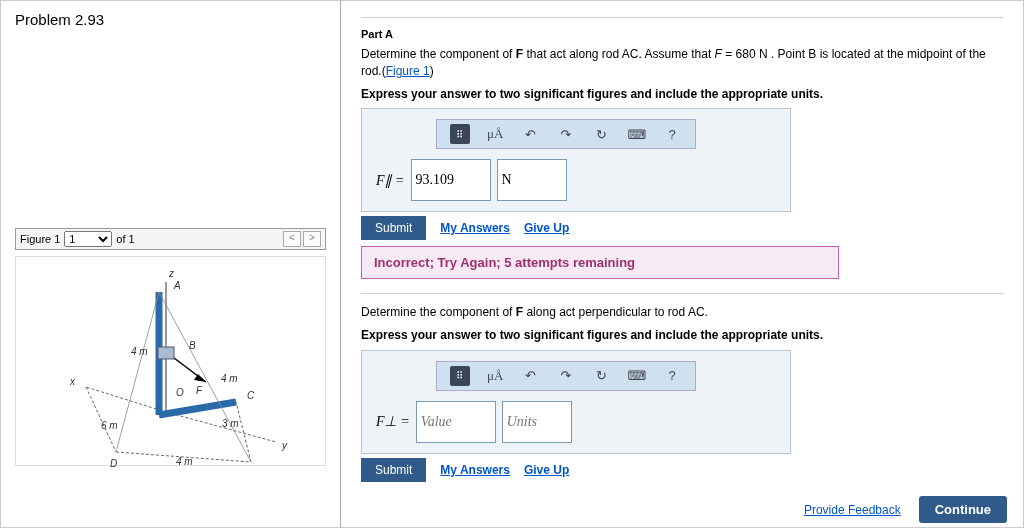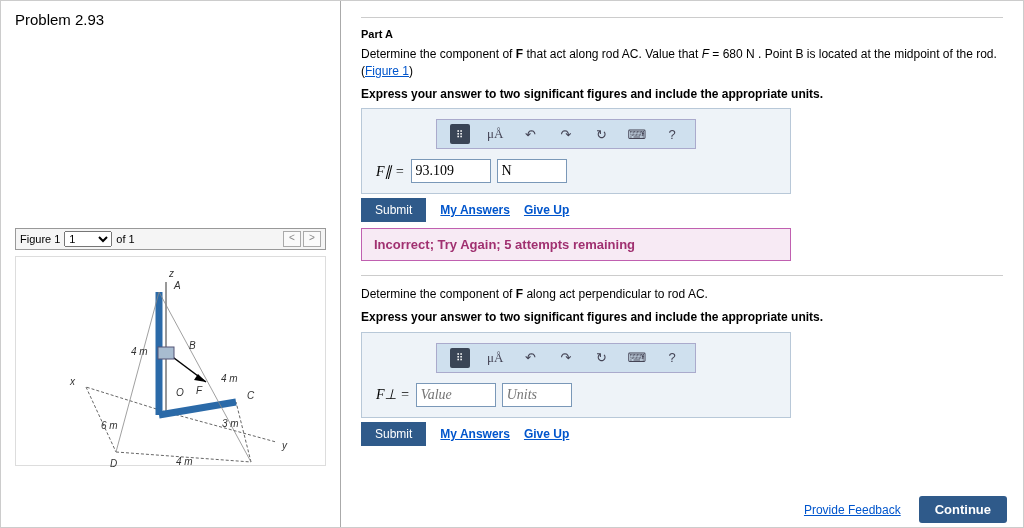--- a/index.html
+++ b/index.html
@@ -21,27 +21,27 @@
   .desc { font-size: 12px; line-height: 1.4; margin-bottom: 6px; }
   .link { color: #0055cc; text-decoration: underline; cursor: pointer; }
   .bold { font-weight: bold; }
   .answer-block { border: 1px solid #b8c8d8; background: #eef3f8; padding: 10px 14px 10px 14px; margin-bottom: 4px; width: 430px; }
   .toolbar { display: flex; align-items: center; gap: 10px; background: #cfe0ee; border: 1px solid #aac; padding: 4px 10px; margin: 0 auto 10px 60px; width: 260px; justify-content: space-around; }
   .tool-btn { width: 20px; height: 20px; display: flex; align-items: center; justify-content: center; font-size: 13px; color: #445; cursor: pointer; }
   .tool-btn.dark { background: #3a4556; border-radius: 2px; color: #fff; font-size: 10px; }
   .tool-btn.ua { font-family: 'Times New Roman', serif; }
   .input-row { display: flex; align-items: center; gap: 6px; }
   .input-row .prefix { font-family: 'Times New Roman', serif; font-style: italic; font-size: 14px; }
-  .input-row input { height: 24px; font-size: 14px; padding: 2px 4px; border: 1px solid #7a98b8; font-family: 'Times New Roman', serif; }
+  .input-row input { height: 24px; font-size: 14px; padding: 20px 4px; border: 1px solid #7a98b8; font-family: 'Times New Roman', serif; }
   .val-input { width: 80px; }
   .unit-input { width: 70px; }
   .placeholder-style { color: #888; font-style: italic; font-size: 15px; }
   .submit-row { display: flex; align-items: center; gap: 14px; margin-top: 4px; }
   .submit-btn { background: #2f5a8a; color: #fff; border: none; padding: 5px 14px; font-size: 12px; font-weight: normal; cursor: pointer; }
-  .feedback-box { border: 1px solid #c060b0; background: #f7eaf4; color: #a03070; padding: 8px 12px; margin-top: 6px; width: 430px; font-weight: bold; font-size: 13px; }
+  .feedback-box { border: 1px solid #c060b0; background: #f7eaf4; color: #a03070; padding: 8px 12px; margin-top: 6px; width: 478px; font-weight: bold; font-size: 13px; }
   .bottom-bar { position: absolute; bottom: 4px; right: 16px; display: flex; align-items: center; gap: 18px; }
   .continue-btn { background: #2f5a8a; color: #fff; border: none; padding: 6px 16px; font-size: 13px; font-weight: bold; border-radius: 3px; cursor: pointer; }
 </style>
 </head>
 <body>
 
 <div class="wrapper">
   <div class="left-col">
     <div class="prob-title">Problem 2.93</div>
 
@@ -85,21 +85,21 @@
         <text x="130" y="198">4 m</text>
         <text x="55" y="162">6 m</text>
       </svg>
     </div>
   </div>
 
   <div class="right-col">
     <hr class="thin">
     <div class="part-title">Part A</div>
     <div class="desc">
-      <span>Determine the component of </span><b>F</b><span> that act along rod AC. Value that </span><i>F</i><span> = 680 </span><span>N</span><span> . Point B is located at the midpoint of the rod.(</span><span class="link">Figure 1</span><span>)</span>
+      <span>Determine the component of </span><b>F</b><span> that act along rod AC. Assume that </span><i>F</i><span> = 680 </span><span>N</span><span> . Point B is located at the midpoint of the rod.(</span><span class="link">Figure 1</span><span>)</span>
     </div>
     <div class="desc bold">Express your answer to two significant figures and include the appropriate units.</div>
 
     <div class="answer-block">
       <div class="toolbar">
         <span class="tool-btn dark">⠿</span>
         <span class="tool-btn ua">μÅ</span>
         <span class="tool-btn">↶</span>
         <span class="tool-btn">↷</span>
         <span class="tool-btn">↻</span>

